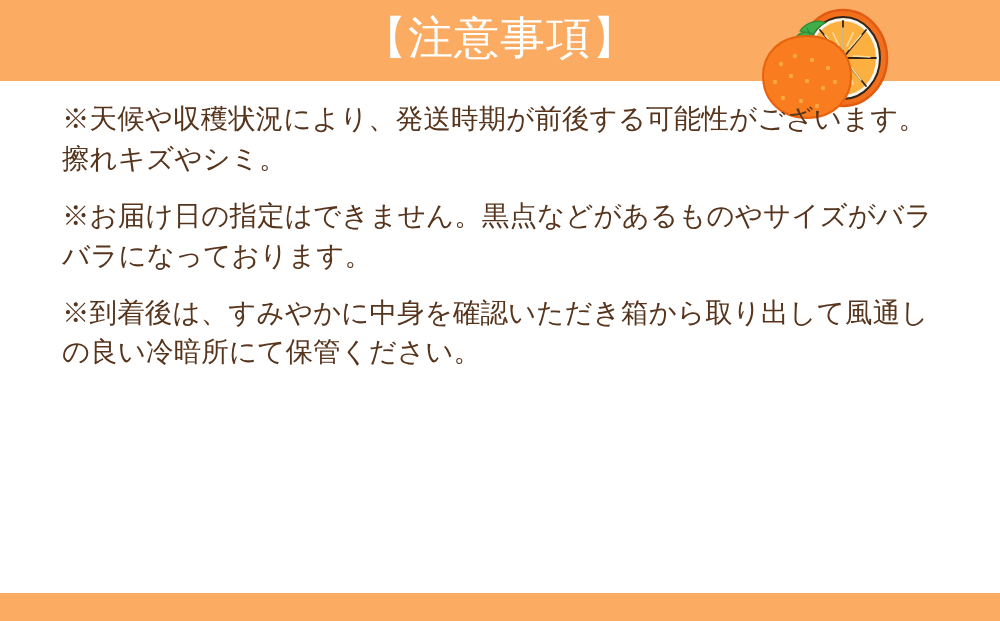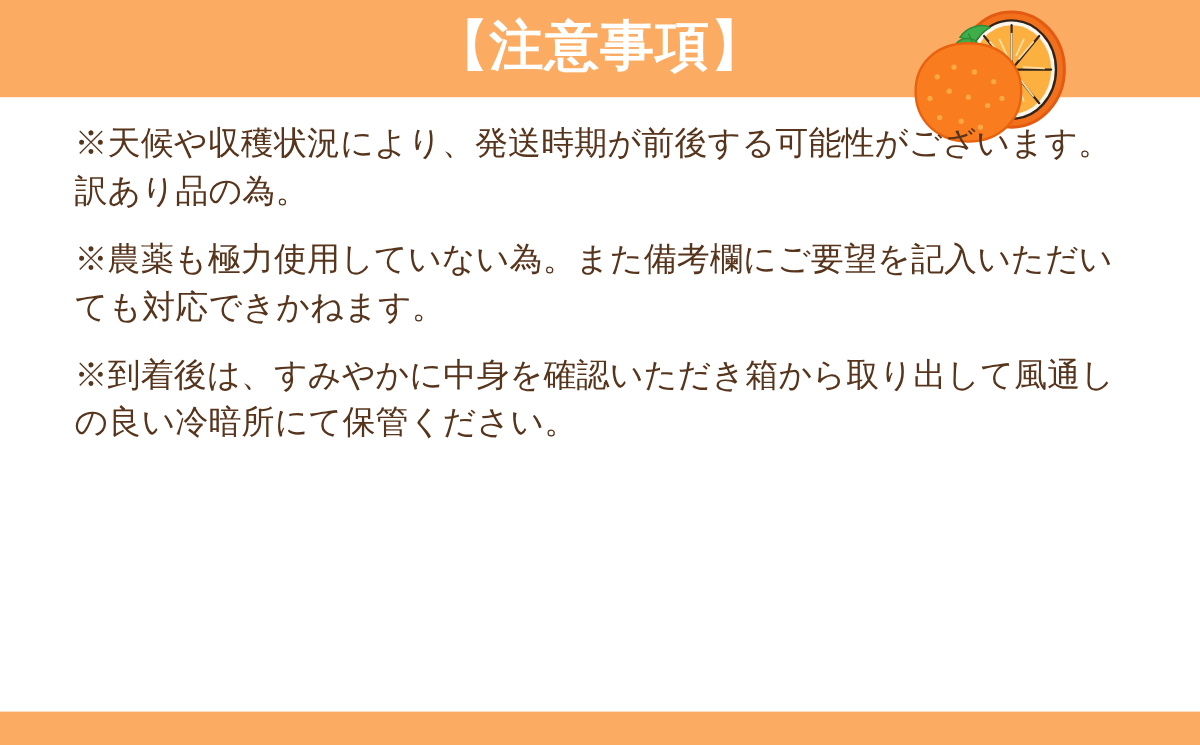--- a/index.html
+++ b/index.html
@@ -34,21 +34,21 @@
     width: 1000px;
     height: 81px;
     display: flex;
     align-items: center;
     justify-content: center;
     color: #ffffff;
     font-size: 45px;
     letter-spacing: 1px;
     line-height: 1;
     font-family: "Liberation Serif", "DejaVu Serif", serif;
-    font-weight: 700;
+    font-weight: 400;
     white-space: nowrap;
     padding-bottom: 4px;
     box-sizing: border-box;
   }
 
   
   .footer-band {
     position: absolute;
     left: 0;
     bottom: 0;
@@ -150,20 +150,20 @@
           <circle cx="28" cy="96" r="2.2"></circle>
           <circle cx="46" cy="99" r="2.2"></circle>
           <circle cx="62" cy="104" r="2.2"></circle>
           <circle cx="80" cy="80" r="2.2"></circle>
         </g>
       </g>
     </svg>
   </div>
 
   <div class="notes">
-    <p class="note">※天候や収穫状況により、発送時期が前後する可能性がございます。訳あり品の為。</p>
-    <p class="note">※農薬も極力使用していない為。また備考欄にご要望を記入いただいても対応できかねます。</p>
+    <p class="note">※天候や収穫状況により、発送時期が前後する可能性がございます。擦れキズやシミ。</p>
+    <p class="note">※お届け日の指定はできません。黒点などがあるものやサイズがバラバラになっております。</p>
     <p class="note">※到着後は、すみやかに中身を確認いただき箱から取り出して風通しの良い冷暗所にて保管ください。</p>
   </div>
 
   <div class="footer-band"></div>
 
 </div>
 
 </body></html>

